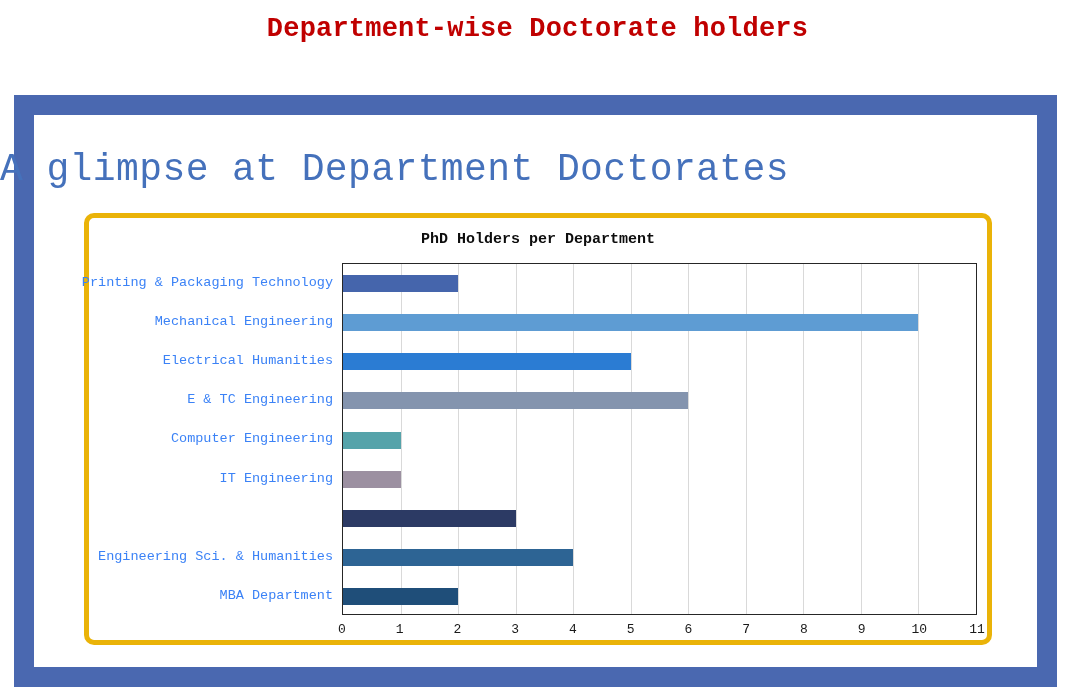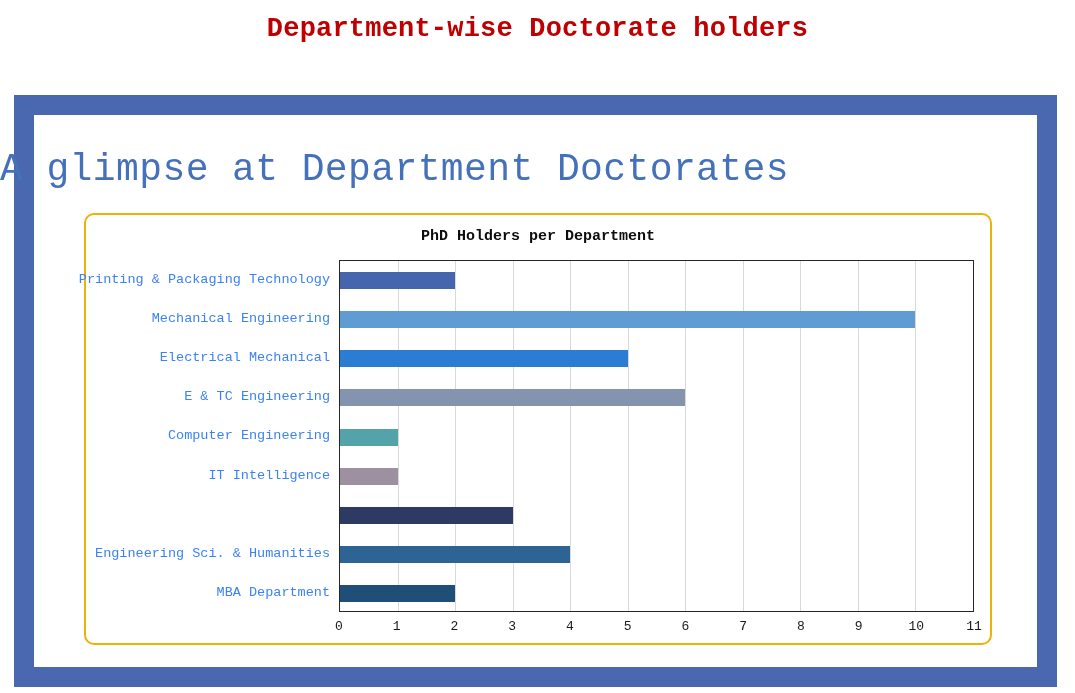--- a/index.html
+++ b/index.html
@@ -37,21 +37,21 @@
     font-size: 38px;
     font-weight: 400;
     color: var(--heading-blue, #4571bb);
     letter-spacing: 0.4px;
   }
   .chart-panel {
     position: absolute;
     left: 84px; top: 213px;
     width: 908px; height: 432px;
     background: #ffffff;
-    border: 2px solid #eab308;
+    border: 5px solid #eab308;
     border-radius: 10px;
   }
   .chart-title {
     position: absolute;
     left: 0; top: 13px; width: 100%;
     text-align: center;
     font-size: 15px;
     font-weight: bold;
     color: #0d0d0d;
   }
@@ -110,24 +110,24 @@
   <div class="frame-inner"></div>
 </div>
 
 <h2 class="slide-heading">A glimpse at Department Doctorates</h2>
 
 <div class="chart-panel">
   <div class="chart-title">PhD Holders per Department</div>
   <div class="cat-labels" id="cat-labels">
       <div class="cat-label" style="top: 0px; height: 39.1111px;">Printing &amp; Packaging Technology</div>
       <div class="cat-label" style="top: 39.1111px; height: 39.1111px;">Mechanical Engineering</div>
-      <div class="cat-label" style="top: 78.2222px; height: 39.1111px;">Electrical Mechanical</div>
+      <div class="cat-label" style="top: 78.2222px; height: 39.1111px;">Electrical Humanities</div>
       <div class="cat-label" style="top: 117.333px; height: 39.1111px;">E &amp; TC Engineering</div>
       <div class="cat-label" style="top: 156.444px; height: 39.1111px;">Computer Engineering</div>
-      <div class="cat-label" style="top: 195.556px; height: 39.1111px;">IT Intelligence</div>
+      <div class="cat-label" style="top: 195.556px; height: 39.1111px;">IT Engineering</div>
       <div class="cat-label" style="top: 312.889px; height: 39.1111px;">MBA Department</div>
       <div class="cat-label" style="top: 273.778px; height: 39.1111px;">Engineering Sci. &amp; Humanities</div>
     </div>
   <div class="plot-area" id="plot-area">
       <div class="gridline" style="left: 9.09091%;"></div>
       <div class="gridline" style="left: 18.1818%;"></div>
       <div class="gridline" style="left: 27.2727%;"></div>
       <div class="gridline" style="left: 36.3636%;"></div>
       <div class="gridline" style="left: 45.4545%;"></div>
       <div class="gridline" style="left: 54.5455%;"></div>

